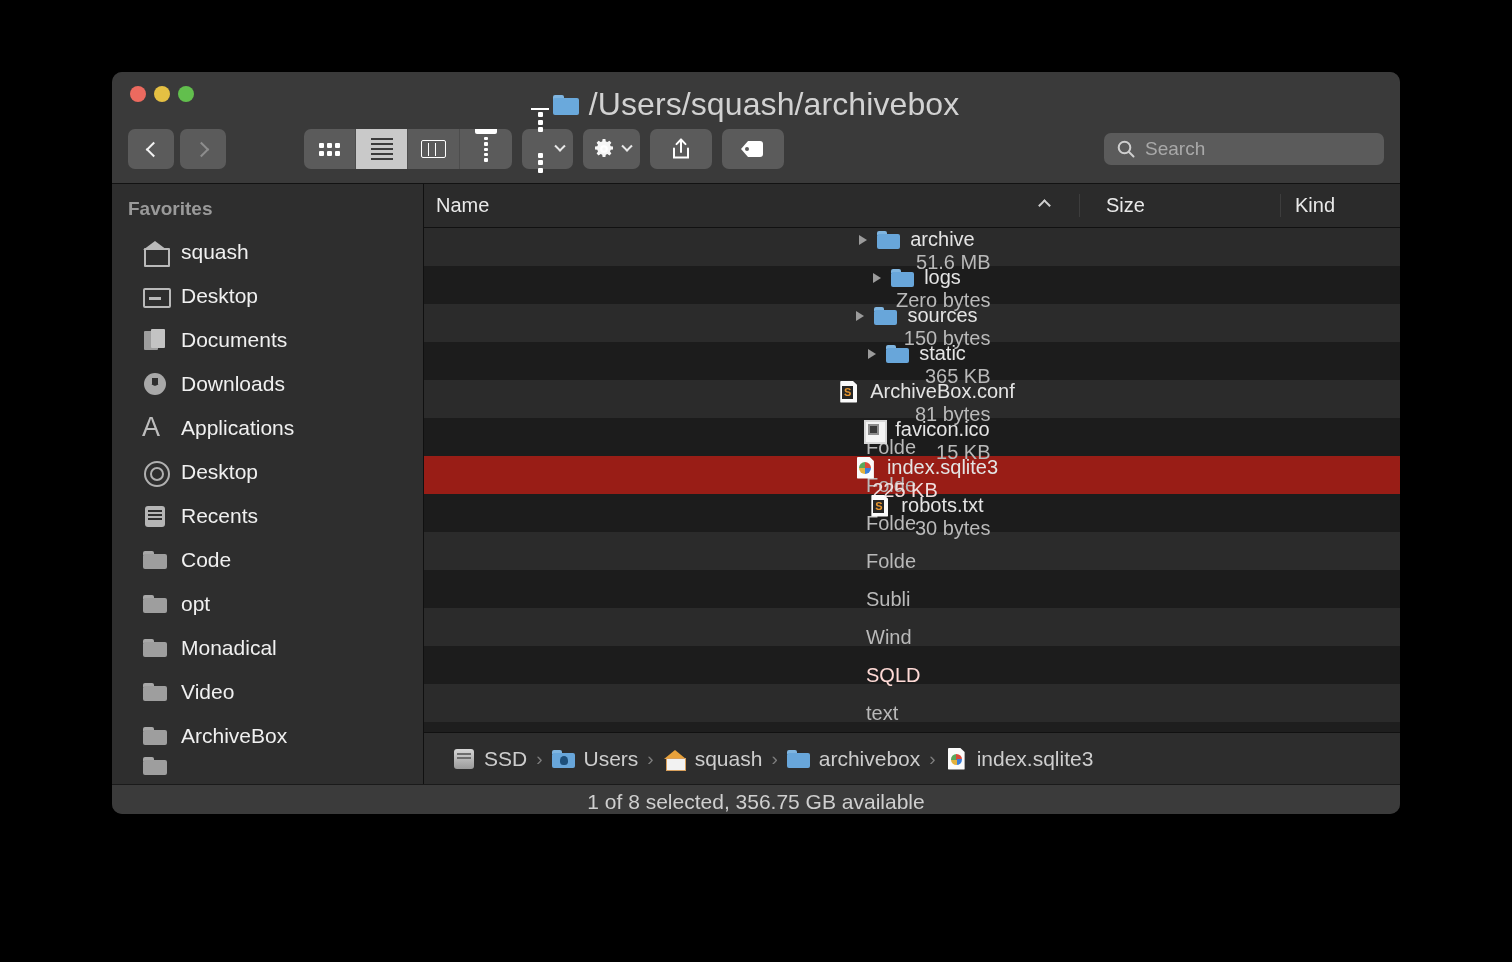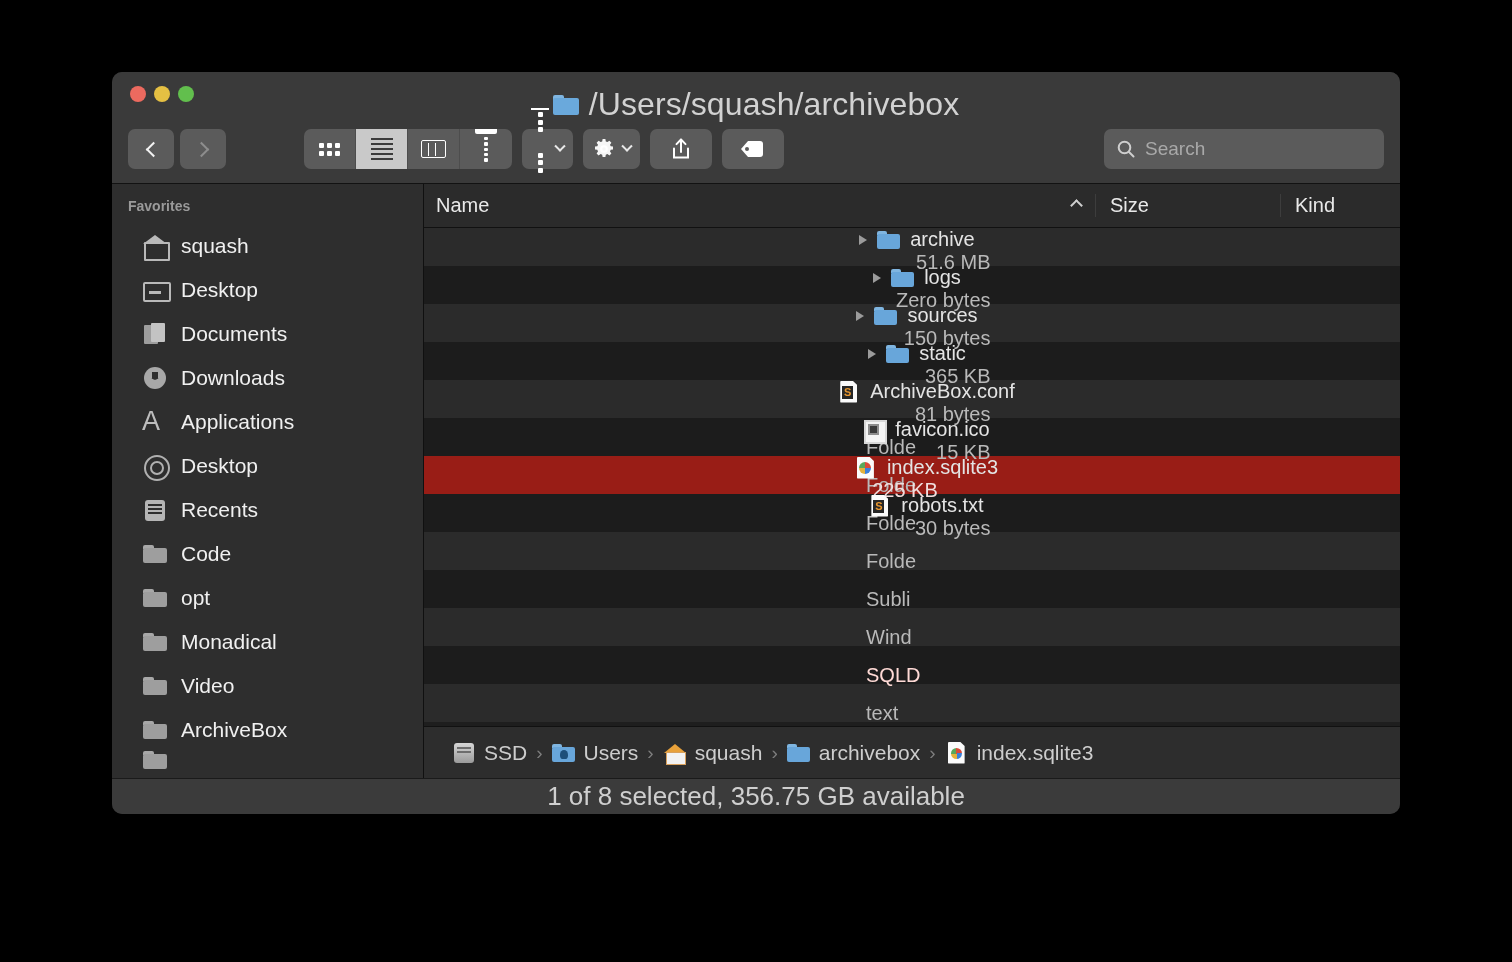--- a/index.html
+++ b/index.html
@@ -118,38 +118,38 @@
   .caret {
     width: 8px; height: 8px;
     border-bottom: 2.2px solid #e8e8e8; border-right: 2.2px solid #e8e8e8;
     transform: rotate(45deg) translate(-2px,-2px);
   }
   .gear-btn { padding: 0 9px; gap: 7px; }
   .share-btn, .tag-btn { width: 62px; }
 
   #search {
     margin-left: auto;
-    background: #5b5b5b; border-radius: 7px; height: 40px;
+    background: #5b5b5b; border-radius: 7px; height: 32px;
     width: 280px; display: flex; align-items: center; gap: 9px;
     padding: 0 12px;
   }
   #search-ph { color: #a9a9a9; font-size: 19px; }
 
   
   #body { flex: 1; display: flex; min-height: 0; }
 
   
   #sidebar {
     width: 312px; flex: 0 0 312px;
     background: #2e2e2e;
     border-right: 1px solid #101010;
     padding-top: 14px; overflow: hidden;
   }
   .sb-head {
-    color: #9a9a9a; font-size: 14px; font-weight: 600;
+    color: #9a9a9a; font-size: 19px; font-weight: 600;
     padding: 0 0 10px 16px;
   }
   .sb-item {
     display: flex; align-items: center; gap: 13px;
     height: 44px; padding-left: 30px;
     color: #f0f0f0; font-size: 21px;
   }
   .sb-ico { width: 26px; height: 24px; flex: 0 0 26px; position: relative; }
 
   .i-home::before {
@@ -217,30 +217,30 @@
     background:#9e9e9e; border-radius:2px;
   }
   .sb-clip { height: 16px; padding-left: 30px; }
   .sb-clip .sb-ico { position: relative; }
 
   
   #content { flex: 1; display: flex; flex-direction: column; min-width: 0; background:#1e1e1e; }
   #col-head {
     height: 44px; display: flex; align-items: center;
     background: #2b2b2b; border-bottom: 1px solid #111;
-    color: #e9e9e9; font-size: 20px; flex: 0 0 auto;
+    color: #e9e9e9; font-size: 20px; flex: 0 0 auto; gap: 16px;
   }
   .col-name { flex: 1; padding-left: 12px; display:flex; align-items:center; }
   .sort-arrow {
     margin-left:auto; margin-right:14px;
     width:9px; height:9px;
     border-top:2px solid #cfcfcf; border-left:2px solid #cfcfcf;
     transform: rotate(45deg);
   }
-  .col-size { width: 185px; flex: 0 0 185px; border-left:1px solid #3d3d3d; padding-left:14px; }
+  .col-size { width: 185px; flex: 0 0 185px; border-left:1px solid #3d3d3d; padding-left:26px; }
   .col-kind { width: 120px; flex: 0 0 120px; border-left:1px solid #3d3d3d; padding-left:14px; }
 
   #rows { flex: 1; overflow: hidden; }
   .row {
     height: 38px; display: flex; align-items: center;
     font-size: 20px; color: #e4e4e4; flex-direction: column;
   }
   .row.even { background: #2b2b2b; }
   .row.odd  { background: #1c1c1c; }
   .row.sel  { background: #991d16; }
@@ -335,24 +335,24 @@
     background:#fbfbfb; border-radius:1px;
     clip-path: polygon(0 0, 72% 0, 100% 20%, 100% 100%, 0 100%);
   }
   .pb-ico.sqlite .b {
     position:absolute; left:6px; top:6px; width:11px; height:11px; border-radius:50%;
     background: conic-gradient(#d94b3a 0 25%, #3a7fd9 0 50%, #e3b23c 0 75%, #5aa85a 0 100%);
   }
 
   
   #statusbar {
-    height: 36px; flex:0 0 auto;
+    height: 30px; flex:0 0 auto;
     background: #3b3b3b; border-top:1px solid #1a1a1a;
-    display:flex; align-items:center; justify-content:center;
-    color:#cfcfcf; font-size:26px;
+    display:flex; align-items:flex-end; justify-content:center;
+    color:#cfcfcf; font-size:21px;
   }
 </style>
 </head>
 <body>
 
 <div id="window">
 
   <div id="titlebar">
     <div id="traffic">
       <div class="light red"></div>

